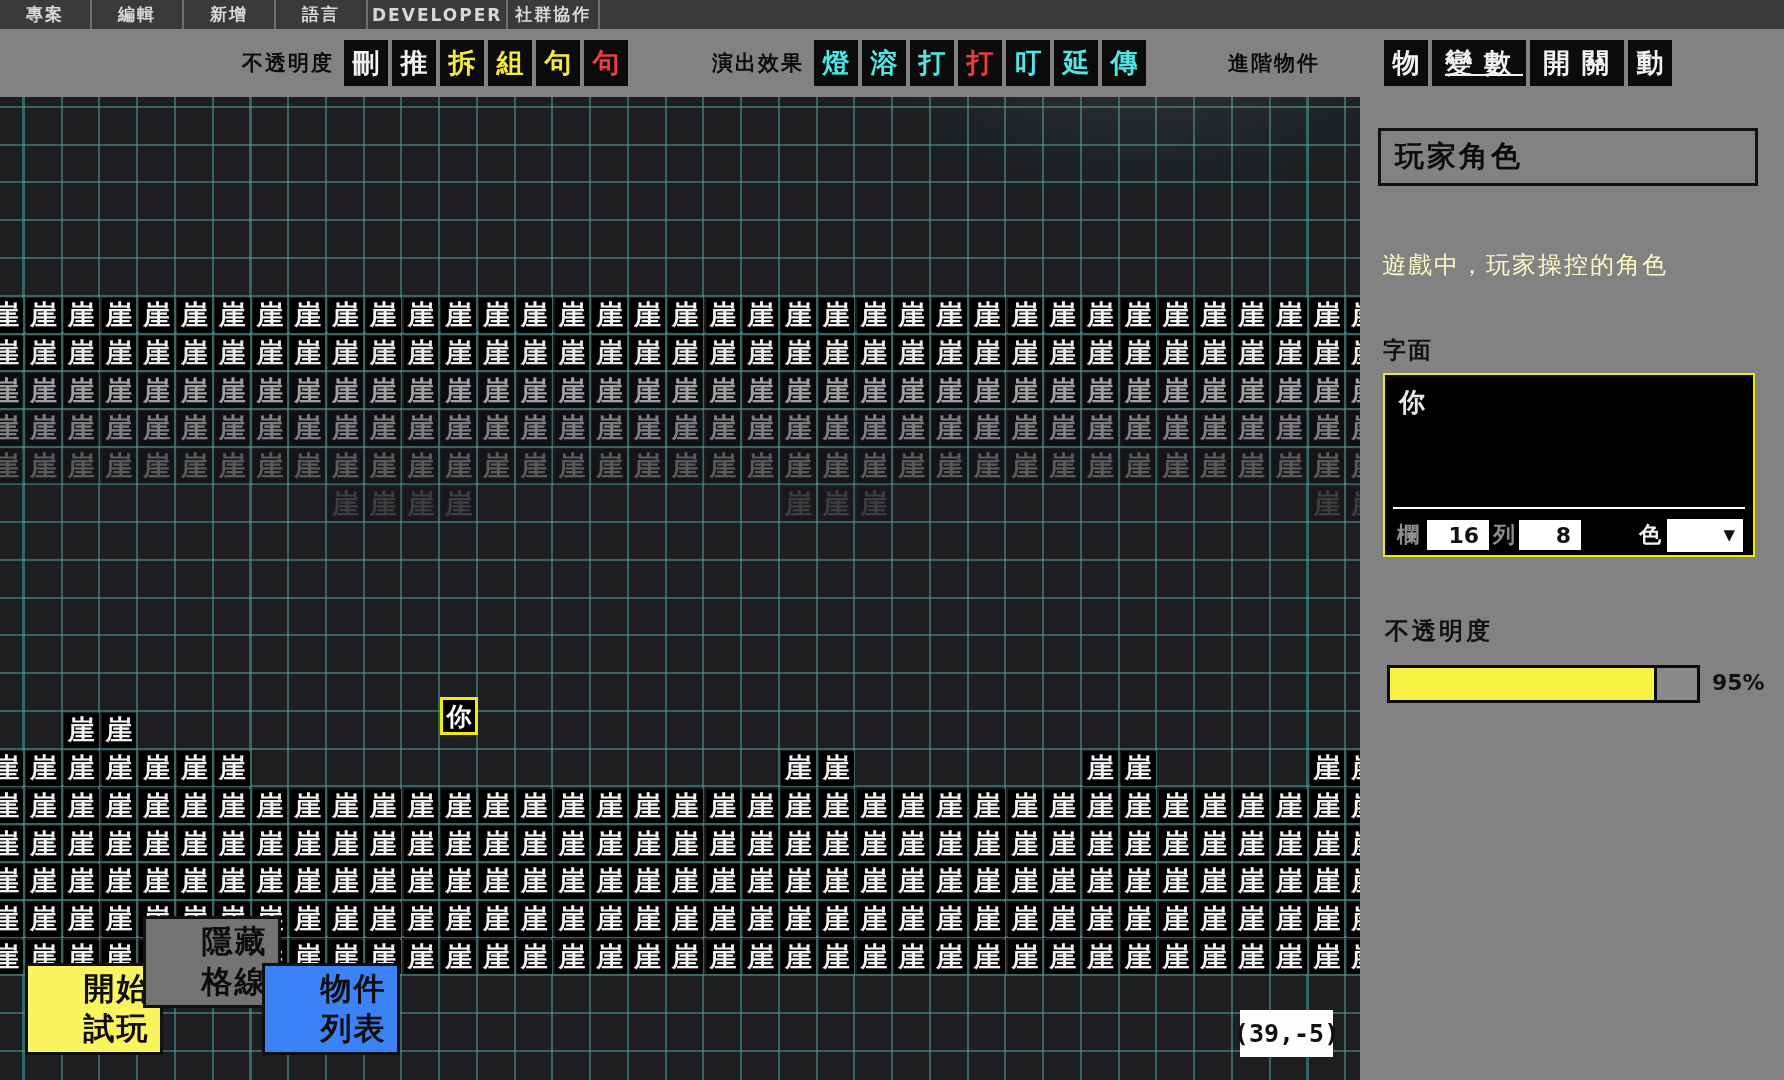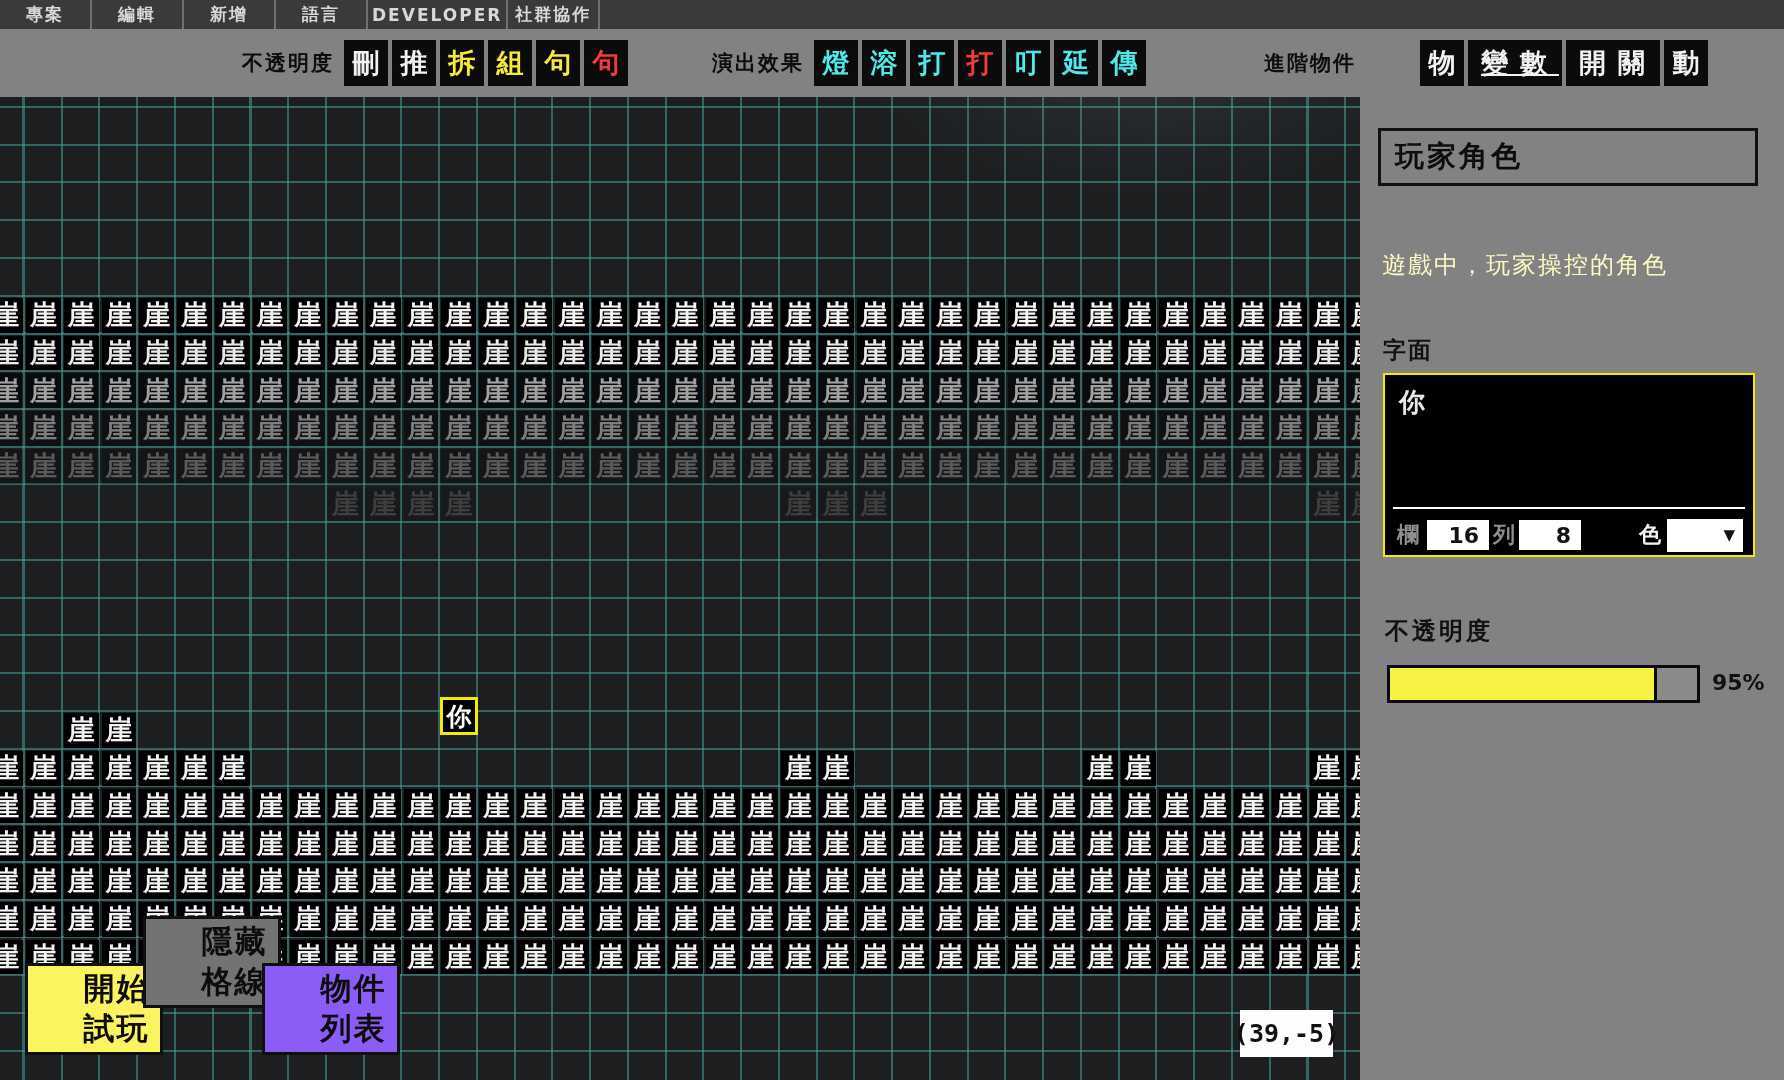--- a/index.html
+++ b/index.html
@@ -15,21 +15,21 @@
 
   
   #toolbar{position:absolute;left:0;top:29px;width:1784px;height:68px;background:#828282;z-index:9;}
   .tb-group{position:absolute;top:0;height:68px;display:flex;align-items:center;}
   .tb-label{color:#0d0d0d;font-size:21px;font-weight:bold;letter-spacing:2px;margin-right:10px;}
   .tb-btns{display:flex;gap:4px;}
   .tb-btn{width:44px;height:46px;background:#0b0b0b;display:flex;align-items:center;
           justify-content:center;font-size:27px;font-weight:bold;cursor:pointer;}
   .tb-btn.wide{width:94px;letter-spacing:12px;padding-left:10px;box-sizing:border-box;}
   .g0{left:12px;} .g1{left:242px;} .g2{left:712px;} .g3{left:1228px;}
-  .g3 .tb-label{margin-right:64px;margin-left:36px;}
+  .g3 .tb-label{margin-right:64px;}
 
   
   #canvas{position:absolute;left:0;top:97px;width:1360px;height:983px;background:#1c1e20;overflow:hidden;}
   #grid-lines{position:absolute;left:0;top:-97px;width:1360px;height:1080px;
     background-image:
       radial-gradient(420px 200px at 1150px 60px, rgba(150,175,175,0.13), rgba(0,0,0,0) 70%),
       repeating-linear-gradient(to right, rgba(72,158,156,0.55) 0 2px, rgba(0,0,0,0) 2px 37.75px),
       repeating-linear-gradient(to bottom, rgba(72,158,156,0.55) 0 2px, rgba(0,0,0,0) 2px 37.75px);
     background-position:0 0,23px 0,0 106px;}
   .map-seg{position:absolute;display:flex;gap:3px;}
@@ -38,21 +38,21 @@
   #player-tile{position:absolute;left:440px;top:600px;width:32px;height:32px;background:#000;
                border:3px solid #f2ed00;display:flex;align-items:center;justify-content:center;
                color:#fff;font-size:25px;font-weight:bold;cursor:pointer;z-index:3;}
 
   
   .big-btn{position:absolute;width:87px;height:86px;border:3px solid #101010;z-index:6;
            display:flex;flex-direction:column;align-items:center;justify-content:center;
            color:#0d0d0d;font-size:31px;font-weight:bold;line-height:1.28;letter-spacing:2px;cursor:pointer;padding-left:45px;}
   #btn-playtest{left:25px;top:963px;background:#faf45e;}
   #btn-hidegrid{left:143px;top:916px;background:#737373;}
-  #btn-objlist{left:262px;top:963px;background:#8b5cf6;}
+  #btn-objlist{left:262px;top:963px;background:#3b82f6;}
   #coord-box{position:absolute;left:1240px;top:1010px;width:93px;height:47px;background:#fdfdfd;z-index:6;
              display:flex;align-items:center;justify-content:center;color:#111;
              font-family:"DejaVu Sans Mono",monospace;font-size:25px;font-weight:bold;}
 
   
   #panel{position:absolute;left:1360px;top:97px;width:424px;height:983px;background:#828282;}
   #panel-title{position:absolute;left:18px;top:31px;width:380px;height:58px;border:3px solid #111;
                display:flex;align-items:center;color:#0d0d0d;font-size:29px;font-weight:bold;
                letter-spacing:3px;padding-left:14px;box-sizing:border-box;cursor:text;}
   #panel-desc{position:absolute;left:22px;top:152px;color:#fef9c3;font-size:24px;letter-spacing:2px;}

